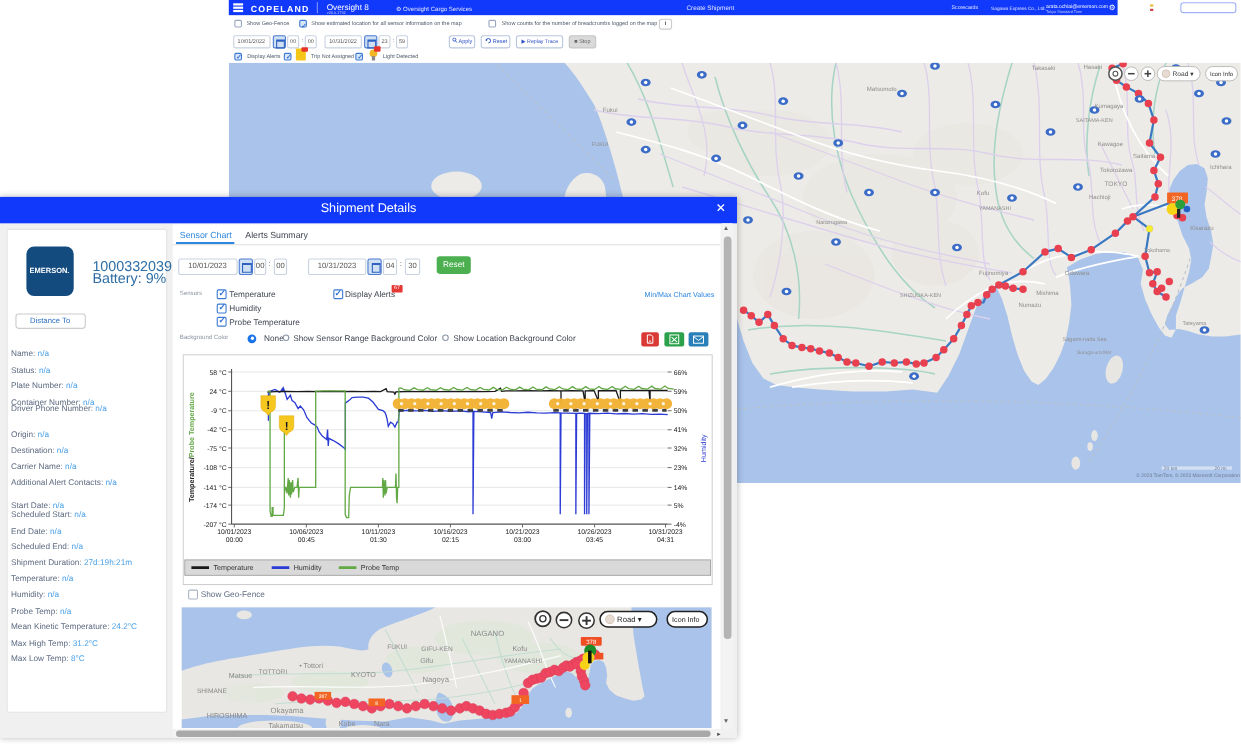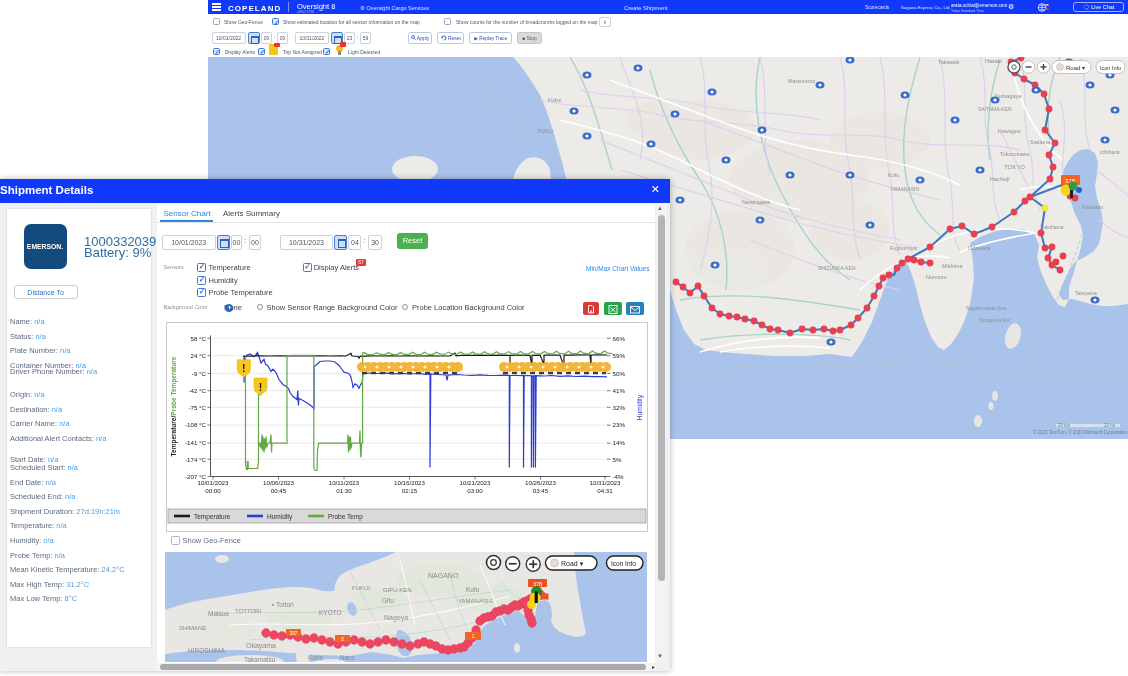--- a/index.html
+++ b/index.html
@@ -1,35 +1,35 @@
 <!DOCTYPE html>
 <html><head>
 <meta charset="utf-8">
 <style>
   * { margin:0; padding:0; box-sizing:border-box; }
   html,body { width:1128px; height:676px; background:#fff; font-family:"Liberation Sans", sans-serif; overflow:hidden; position:relative; }
   .abs { position:absolute; }
 
   
   #app { position:absolute; left:208px; top:0; width:920px; height:439px; }
-  #nav { position:absolute; left:0; top:0; width:920px; height:14px; background:#1139fc; color:#fff; }
+  #nav { position:absolute; left:0; top:0; width:808px; height:14px; background:#1139fc; color:#fff; }
   #nav .itm { position:absolute; font-size:6px; color:#e8ecff; white-space:nowrap; }
   #toolbar { position:absolute; left:0; top:14px; width:920px; height:43px; background:#fff; font-size:5px; color:#4e5a6a; }
   .cb { position:absolute; width:7px; height:7px; border:1px solid #9aa7c0; border-radius:1.5px; background:#fff; }
   .cb.on { border-color:#3a7bd5; background:#d8e6f8; }
   .cb.on:after { content:"✓"; color:#2f6fd0; font-size:6px; position:absolute; left:0.5px; top:-0.5px; font-weight:bold; }
   .inp { position:absolute; border:1px solid #c9d2e0; border-radius:2px; background:#fff; color:#555; font-size:5px; text-align:center; line-height:10px; }
   .btn { position:absolute; border:1px solid #b9c6dd; border-radius:2.5px; background:#fff; color:#2d52c5; font-size:5px; text-align:center; white-space:nowrap; overflow:hidden; }
   .calbtn { position:absolute; width:12px; height:12px; border:1px solid #4a7bd0; border-radius:2px; background:#cfe0f5; }
   .calbtn:after { content:""; position:absolute; left:2.5px; top:2.5px; width:6px; height:5.5px; border:1px solid #2f62c0; border-top:2px solid #2f62c0; background:linear-gradient(#cfe0f5,#cfe0f5); }
 
   
   #modal { position:absolute; left:0; top:179px; width:670px; height:492px; background:#f0f0f0; box-shadow:0 0 6px rgba(0,0,0,.3); }
   #mhead { position:absolute; left:0; top:0; width:670px; height:24px; background:#1139fc; }
-  #mhead .t { position:absolute; left:0; width:670px; top:5px; text-align:left; color:#fff; font-size:11.5px; font-weight:bold; }
+  #mhead .t { position:absolute; left:0; width:670px; top:5px; text-align:center; color:#fff; font-size:11.5px; font-weight:normal; }
   #mhead .x { position:absolute; right:10px; top:4px; color:#fff; font-size:11px; }
   #leftcard { position:absolute; left:6px; top:29px; width:146px; height:440px; background:#fff; border:1px solid #e3e3e3; border-radius:2px; }
   #rightpane { position:absolute; left:157px; top:25px; width:498px; height:459px; background:#fff; }
   .fld { position:absolute; left:10px; font-size:7.5px; color:#5d6b80; white-space:nowrap; }
   .fld b { font-weight:normal; color:#4aa0e8; }
   #modal .abs { position:absolute; }
   .minp { position:absolute; border:1px solid #c9d2e0; border-radius:2px; background:#fff; color:#555; font-size:7px; text-align:center; }
   .mcal { position:absolute; width:13px; height:15px; border:1px solid #4a7bd0; border-radius:2px; background:#cfe0f5; }
   .mcal:after { content:""; position:absolute; left:2.5px; top:3.5px; width:6.5px; height:6px; border:1px solid #2f62c0; border-top:2.2px solid #2f62c0; }
   .mcb { position:absolute; width:9px; height:9px; border:1px solid #3a7bd5; border-radius:1.5px; background:#fff; }
@@ -452,25 +452,25 @@
   <div class="abs" style="left:586px;top:85.5px;font-size:6.5px;color:#2e86de">Min/Max Chart Values</div>
   <div class="mcb" style="left:197.2px;top:96.5px"></div>
   <div class="abs" style="left:208.5px;top:97px;font-size:7.5px;color:#3f4450">Humidity</div>
   <div class="mcb" style="left:197.2px;top:108.5px"></div>
   <div class="abs" style="left:208.5px;top:109px;font-size:7.5px;color:#3f4450">Probe Temperature</div>
 
   <div class="abs" style="left:163.5px;top:125px;font-size:5.5px;color:#8a93a0">Background Color</div>
   <div class="abs" style="left:225.4px;top:124.5px;width:8px;height:8px;border-radius:50%;background:#1a73e8">
       <div style="position:absolute;left:2.6px;top:2.6px;width:2.8px;height:2.8px;border-radius:50%;background:#fff"></div>
     </div>
-  <div class="abs" style="left:224px;top:124px;font-size:7.5px;color:#3f4450">None</div>
+  <div class="abs" style="left:240px;top:124px;font-size:7.5px;color:#3f4450">None</div>
   <div class="abs" style="left:256.5px;top:124.5px;width:6.5px;height:6.5px;border:1px solid #8a95a5;border-radius:50%;background:#fff"></div>
   <div class="abs" style="left:266.5px;top:124px;font-size:7.5px;color:#3f4450">Show Sensor Range Background Color</div>
   <div class="abs" style="left:401.6px;top:124.5px;width:6.5px;height:6.5px;border:1px solid #8a95a5;border-radius:50%;background:#fff"></div>
-  <div class="abs" style="left:412px;top:124px;font-size:7.5px;color:#3f4450">Probe Location Background Color</div>
+  <div class="abs" style="left:412px;top:124px;font-size:7.5px;color:#3f4450">Show Location Background Color</div>
   <div class="abs" style="left:583px;top:122.5px;width:16px;height:13px;background:#d93a36;border-radius:2px"><svg width="16" height="13">
         <path d="M5.5,2.5 h3.5 l1.5,1.5 v6 h-5 Z" fill="none" stroke="#fff" stroke-width="0.9"></path>
         <text x="8" y="9.5" font-size="4" fill="#fff" text-anchor="middle" font-family="Liberation Sans">A</text>
       </svg></div>
   <div class="abs" style="left:603.5px;top:122.5px;width:18px;height:13px;background:#2ba14b;border-radius:2px"><svg width="18" height="13">
         <rect x="5" y="2.5" width="8" height="8" fill="none" stroke="#fff" stroke-width="0.9"></rect>
         <path d="M6.5,4.5 L11.5,9 M11.5,4.5 L6.5,9" stroke="#fff" stroke-width="1"></path>
       </svg></div>
   <div class="abs" style="left:625.5px;top:122.5px;width:18px;height:13px;background:#2980b9;border-radius:2px"><svg width="18" height="13">
         <rect x="4.5" y="3.5" width="9" height="6.5" fill="none" stroke="#fff" stroke-width="0.9"></rect>

